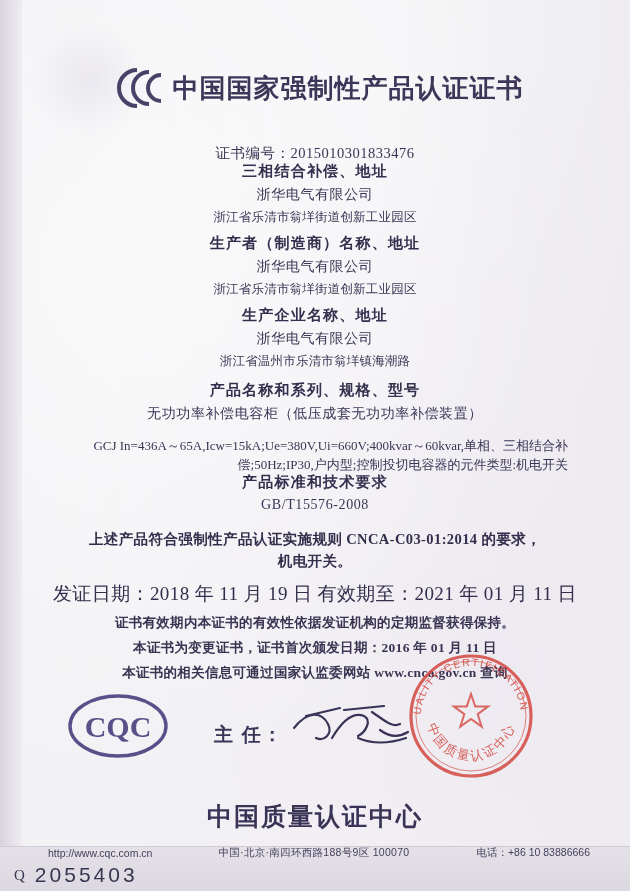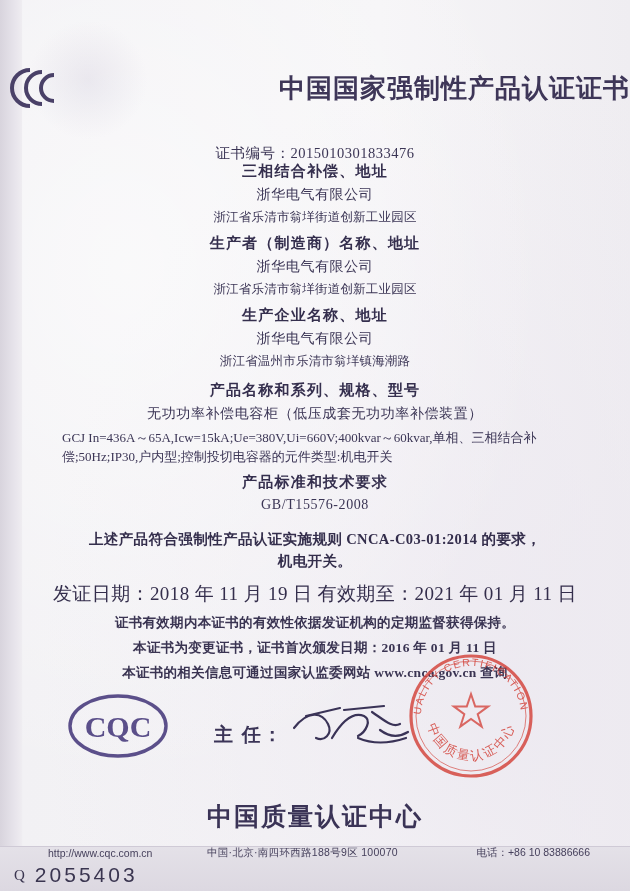--- a/index.html
+++ b/index.html
@@ -51,21 +51,21 @@
     color: #3a3550;
   }
 
   
   .header {
     position: absolute;
     left: 0; right: 0;
     top: 62px;
     display: flex;
     align-items: center;
-    justify-content: space-between;
+    justify-content: center;
     gap: 4px;
   }
   .ccc-logo {
     width: 62px;
     height: 52px;
     position: relative;
     flex: none;
   }
   .ccc-logo svg { display: block; }
   .doc-title {
@@ -106,23 +106,23 @@
     margin-top: 5px;
   }
   .blk-line.sm {
     font-size: 12.5px;
     letter-spacing: 0.2px;
   }
   .prod-desc {
     font-size: 13px;
     line-height: 1.45;
     color: #3b3555;
-    margin-top: 6px;
+    margin-top: 14px;
     padding: 0 22px;
-    text-align: left;
+    text-align: right;
   }
   .statement {
     font-size: 14.5px;
     line-height: 1.55;
     color: #342e4c;
     font-weight: bold;
     letter-spacing: 0.4px;
   }
   .dates {
     font-size: 19px;
@@ -192,21 +192,21 @@
     right: 40px;
     top: 846px;
     display: flex;
     align-items: center;
     justify-content: space-between;
     font-size: 10.5px;
     color: #46405c;
     font-family: "Liberation Sans", sans-serif;
     gap: 9px;
   }
-  .footer .mid { flex: 1; text-align: left; letter-spacing: 0.3px; }
+  .footer .mid { flex: 1; text-align: center; letter-spacing: 0.3px; }
   .footer .left { width: 150px; }
   .footer .right { width: 160px; text-align: right; }
 
   .serial {
     position: absolute;
     left: 14px;
     top: 863px;
     display: flex;
     align-items: center;
     gap: 10px;

